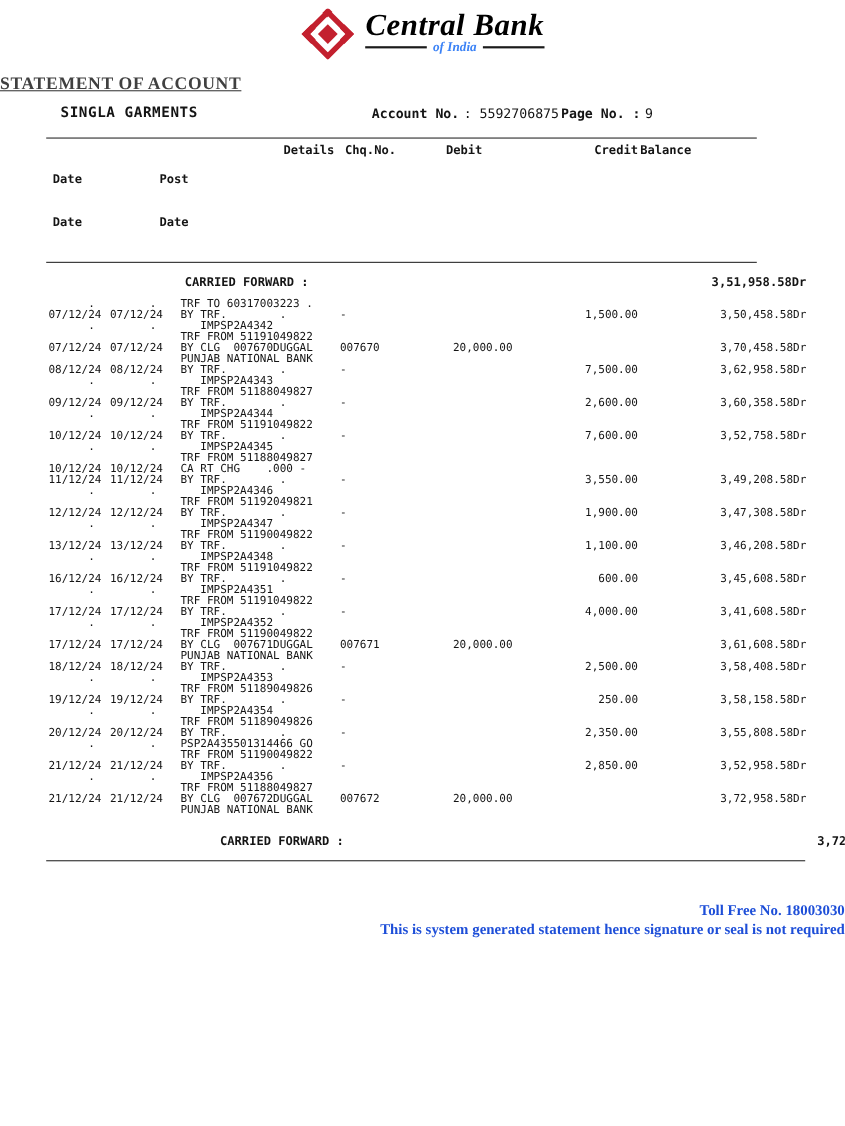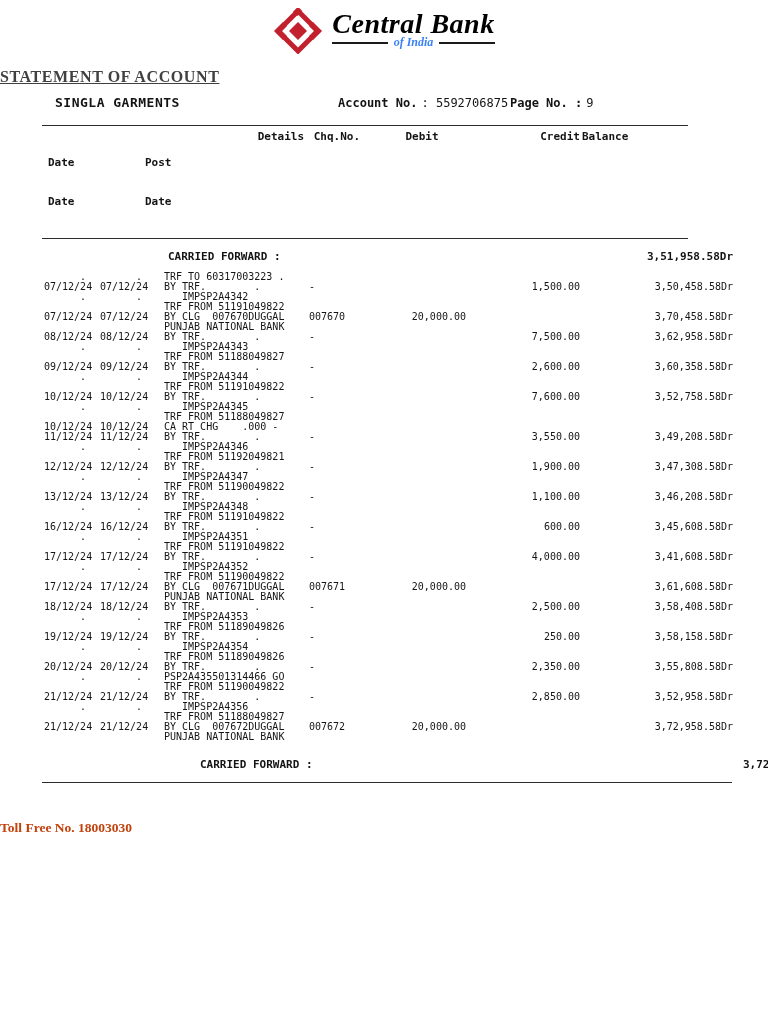--- a/index.html
+++ b/index.html
@@ -68,21 +68,21 @@
   .summary { position:relative; height:22px; margin-top:9px; font-size:11.5px; }
   .sum-title { position:absolute; left:55px; top:0; font-weight:bold; font-size:12px; }
   .sum-dr-label { position:absolute; left:205px; top:1px; font-weight:bold; }
   .sum-dr-value { position:absolute; left:272px; top:1px; }
   .sum-cr-label { position:absolute; left:283px; top:1px; font-weight:bold; }
   .sum-cr-value { position:absolute; left:349px; top:1px; }
   .sum-debit-total { position:absolute; left:360px; top:1px; font-weight:bold; }
   .sum-credit-total { position:absolute; left:484px; top:1px; font-weight:bold; }
 
   
-  .footer { margin-top:36px; text-align:left; font-family:"Liberation Serif", serif; font-weight:bold; font-size:13.5px; line-height:17px; color:#c2410c; }
+  .footer { margin-top:36px; text-align:right; font-family:"Liberation Serif", serif; font-weight:bold; font-size:13.5px; line-height:17px; color:#1d4ed8; }
 </style>
 </head>
 <body>
 
 <div class="page">
 
   <header class="bank-header">
     <span class="logo">
       <svg width="50" height="46" viewBox="0 0 50 46" xmlns="http://www.w3.org/2000/svg">
         <path d="M25 3 L45 23 L25 43 L5 23 Z" fill="none" stroke="#c3202e" stroke-width="5"></path>
@@ -610,15 +610,16 @@
   <div class="trow cf">
     <span class="c c-det">CARRIED FORWARD :</span>
     <span class="c c-bal">3,72,958.58Dr</span>
   </div>
 
   <div class="hr-full"></div>
 
 
   <footer class="footer">
     <div>Toll Free No. 18003030</div>
+    <div>This is system generated statement hence signature or seal is not required</div>
   </footer>
 
 </div>
 
 </body></html>

